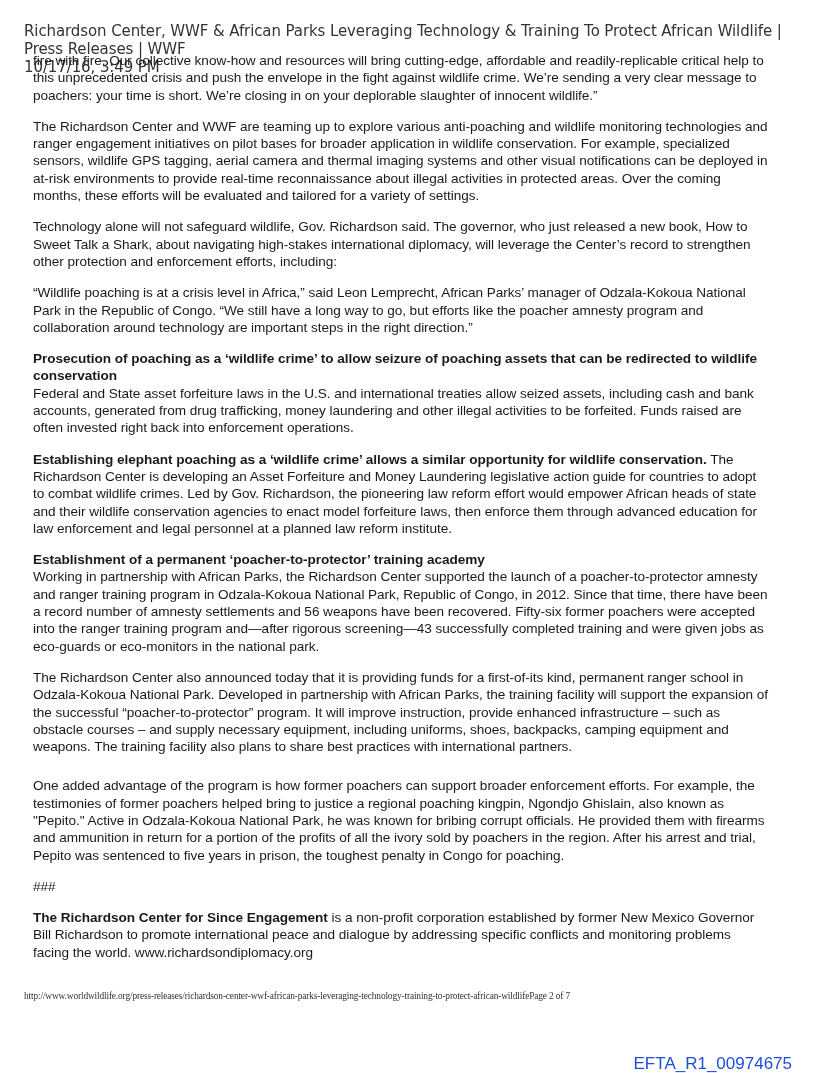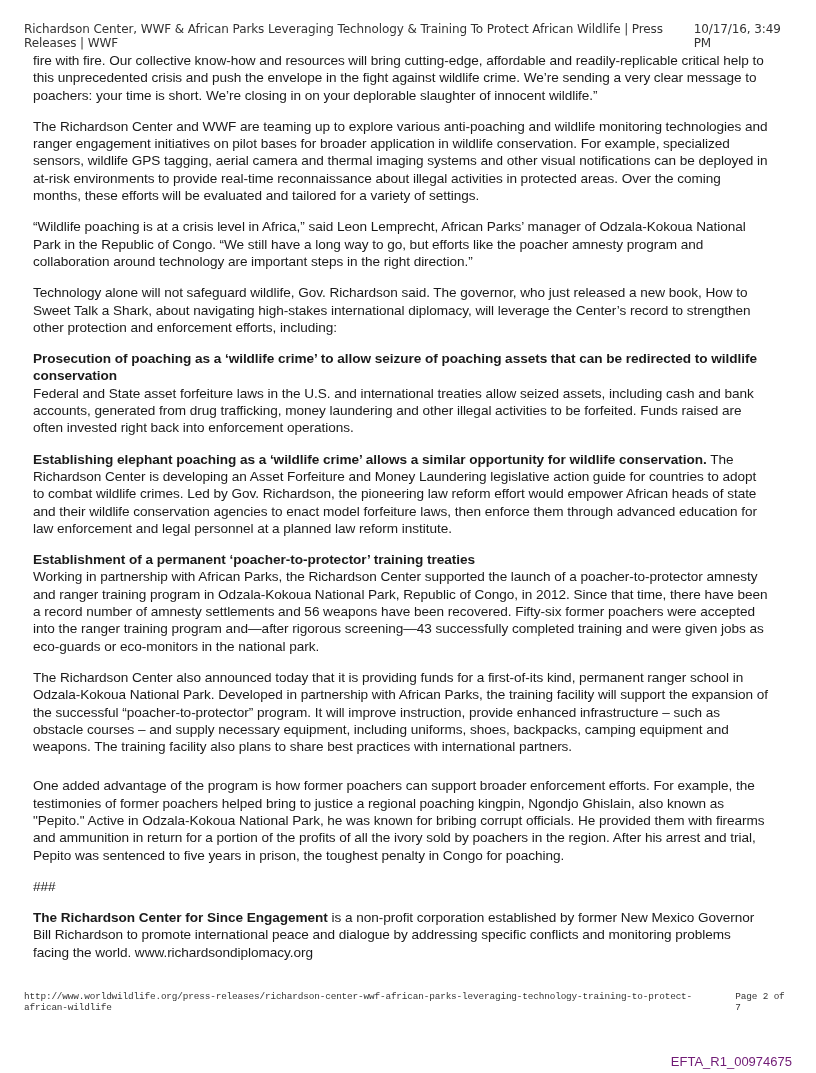--- a/index.html
+++ b/index.html
@@ -13,26 +13,27 @@
       position: relative;
       overflow: hidden;
       color: #1a1a1a;
       font-family: "Liberation Sans", sans-serif;
     }
     .print-header {
       position: absolute;
       top: 22px;
       left: 24px;
       right: 24px;
-      font-size: 12px;
+      font-size: 15px;
       color: #333;
       display: flex;
       justify-content: space-between;
       font-family: "DejaVu Sans", sans-serif;
       letter-spacing: -0.1px;
+      flex-direction: column;
     }
     .content {
       position: absolute;
       top: 52px;
       left: 33px;
       width: 752px;
       font-size: 13.6px;
       line-height: 17.3px;
       letter-spacing: -0.05px;
     }
@@ -47,57 +48,57 @@
     }
     .print-footer {
       position: absolute;
       top: 991px;
       left: 24px;
       right: 24px;
       font-size: 9.4px;
       color: #333;
       display: flex;
       justify-content: flex-start;
-      font-family: Liberation Mono, monospace;
+      font-family: Liberation Serif, serif;
       letter-spacing: -0.15px;
     }
     .bates {
       position: absolute;
       top: 1054px;
       right: 24px;
-      font-size: 13px;
-      color: #701a75;
+      font-size: 17px;
+      color: #1d4ed8;
       font-family: "Liberation Sans", sans-serif;
     }
   </style>
 </head>
 <body>
 
 <div class="print-header">
   <span>Richardson Center, WWF &amp; African Parks Leveraging Technology &amp; Training To Protect African Wildlife | Press Releases | WWF</span>
   <span>10/17/16, 3:49 PM</span>
 </div>
 
 <div class="content">
   <p>fire with fire. Our collective know-how and resources will bring cutting-edge, affordable and readily-replicable critical help to this unprecedented crisis and push the envelope in the fight against wildlife crime. We’re sending a very clear message to poachers: your time is short. We’re closing in on your deplorable slaughter of innocent wildlife.”</p>
   <p>The Richardson Center and WWF are teaming up to explore various anti-poaching and wildlife monitoring technologies and ranger engagement initiatives on pilot bases for broader application in wildlife conservation. For example, specialized sensors, wildlife GPS tagging, aerial camera and thermal imaging systems and other visual notifications can be deployed in at-risk environments to provide real-time reconnaissance about illegal activities in protected areas. Over the coming months, these efforts will be evaluated and tailored for a variety of settings.</p>
+  <p>Technology alone will not safeguard wildlife, Gov. Richardson said. The governor, who just released a new book, How to Sweet Talk a Shark, about navigating high-stakes international diplomacy, will leverage the Center’s record to strengthen other protection and enforcement efforts, including:</p>
   <p>“Wildlife poaching is at a crisis level in Africa,” said Leon Lemprecht, African Parks’ manager of Odzala-Kokoua National Park in the Republic of Congo. “We still have a long way to go, but efforts like the poacher amnesty program and collaboration around technology are important steps in the right direction.”</p>
-  <p>Technology alone will not safeguard wildlife, Gov. Richardson said. The governor, who just released a new book, How to Sweet Talk a Shark, about navigating high-stakes international diplomacy, will leverage the Center’s record to strengthen other protection and enforcement efforts, including:</p>
 
   <p>
     <b>Prosecution of poaching as a ‘wildlife crime’ to allow seizure of poaching assets that can be redirected to wildlife conservation</b><br>
     <span>Federal and State asset forfeiture laws in the U.S. and international treaties allow seized assets, including cash and bank accounts, generated from drug trafficking, money laundering and other illegal activities to be forfeited. Funds raised are often invested right back into enforcement operations.</span>
   </p>
 
   <p>
     <b>Establishing elephant poaching as a ‘wildlife crime’ allows a similar opportunity for wildlife conservation.</b><span> The Richardson Center is developing an Asset Forfeiture and Money Laundering legislative action guide for countries to adopt to combat wildlife crimes. Led by Gov. Richardson, the pioneering law reform effort would empower African heads of state and their wildlife conservation agencies to enact model forfeiture laws, then enforce them through advanced education for law enforcement and legal personnel at a planned law reform institute.</span>
   </p>
 
   <p>
-    <b>Establishment of a permanent ‘poacher-to-protector’ training treaties</b><br>
+    <b>Establishment of a permanent ‘poacher-to-protector’ training academy</b><br>
     <span>Working in partnership with African Parks, the Richardson Center supported the launch of a poacher-to-protector amnesty and ranger training program in Odzala-Kokoua National Park, Republic of Congo, in 2012. Since that time, there have been a record number of amnesty settlements and 56 weapons have been recovered. Fifty-six former poachers were accepted into the ranger training program and—after rigorous screening—43 successfully completed training and were given jobs as eco-guards or eco-monitors in the national park.</span>
   </p>
 
   <p>The Richardson Center also announced today that it is providing funds for a first-of-its kind, permanent ranger school in Odzala-Kokoua National Park. Developed in partnership with African Parks, the training facility will support the expansion of the successful “poacher-to-protector” program. It will improve instruction, provide enhanced infrastructure – such as obstacle courses – and supply necessary equipment, including uniforms, shoes, backpacks, camping equipment and weapons. The training facility also plans to share best practices with international partners.</p>
   <p class="gap-extra">One added advantage of the program is how former poachers can support broader enforcement efforts. For example, the testimonies of former poachers helped bring to justice a regional poaching kingpin, Ngondjo Ghislain, also known as "Pepito." Active in Odzala-Kokoua National Park, he was known for bribing corrupt officials. He provided them with firearms and ammunition in return for a portion of the profits of all the ivory sold by poachers in the region. After his arrest and trial, Pepito was sentenced to five years in prison, the toughest penalty in Congo for poaching.</p>
   <p>###</p>
 
   <p>
     <b>The Richardson Center for Since Engagement</b><span> is a non-profit corporation established by former New Mexico Governor Bill Richardson to promote international peace and dialogue by addressing specific conflicts and monitoring problems facing the world. www.richardsondiplomacy.org</span>
   </p>

